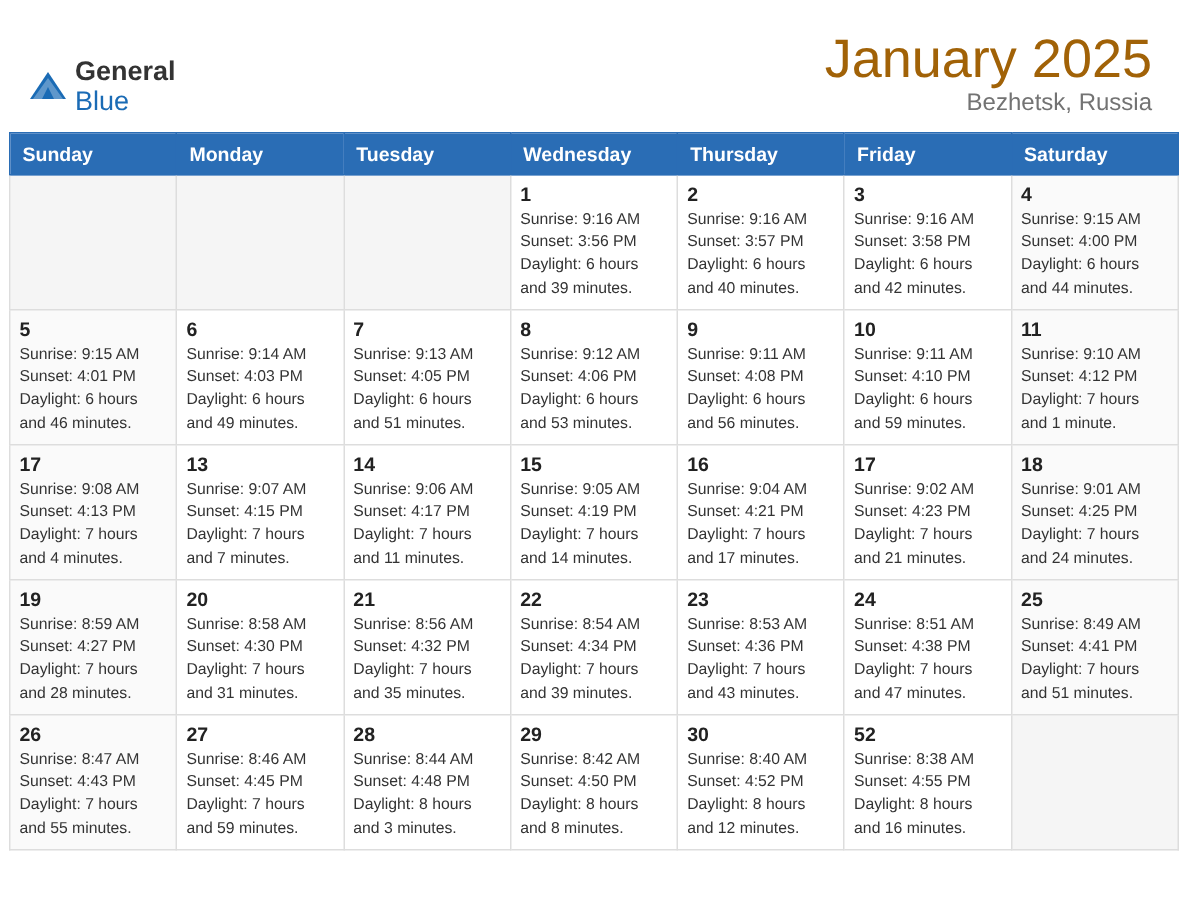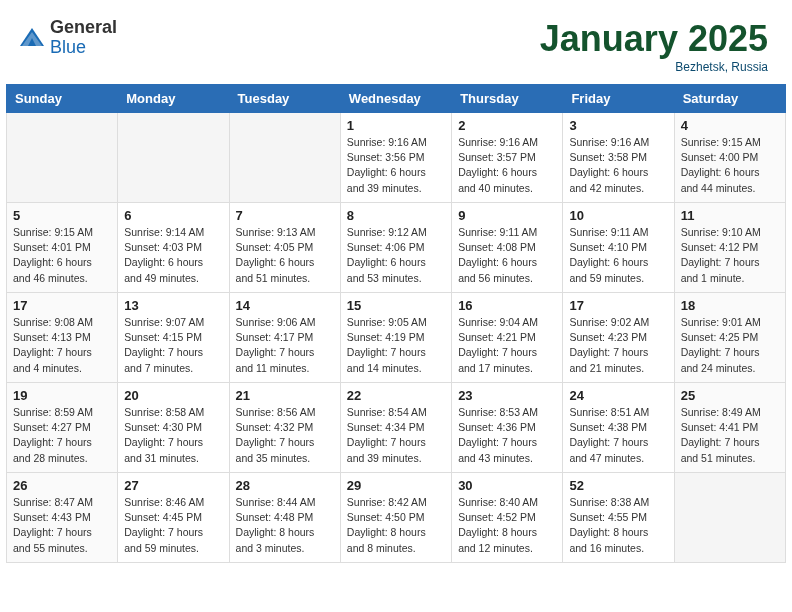--- a/index.html
+++ b/index.html
@@ -4,21 +4,21 @@
   <style>
     * { box-sizing: border-box; margin: 0; padding: 0; }
     body {
       font-family: Arial, sans-serif;
       background: #fff;
       width: 792px;
       min-height: 612px;
     }
     .header {
       display: flex;
-      align-items: flex-start;
+      align-items: flex-end;
       justify-content: space-between;
       padding: 18px 24px 10px 18px;
     }
     .logo {
       display: flex;
       align-items: center;
     }
     .logo-text {
       display: flex;
       flex-direction: column;
@@ -37,26 +37,26 @@
     .logo-icon {
       width: 28px;
       height: 28px;
       margin-right: 4px;
     }
     .title-block {
       text-align: right;
     }
     .month-title {
       font-size: 36px;
-      font-weight: bold;
-      color: #14532d;
+      font-weight: normal;
+      color: #a16207;
     }
     .location {
-      font-size: 12px;
-      color: #0c4a6e;
+      font-size: 16px;
+      color: #737373;
     }
     .calendar {
       width: 100%;
       border-collapse: collapse;
       padding: 0 6px 6px 6px;
       table-layout: fixed;
     }
     .calendar th {
       background-color: #2a6db5;
       color: #fff;

